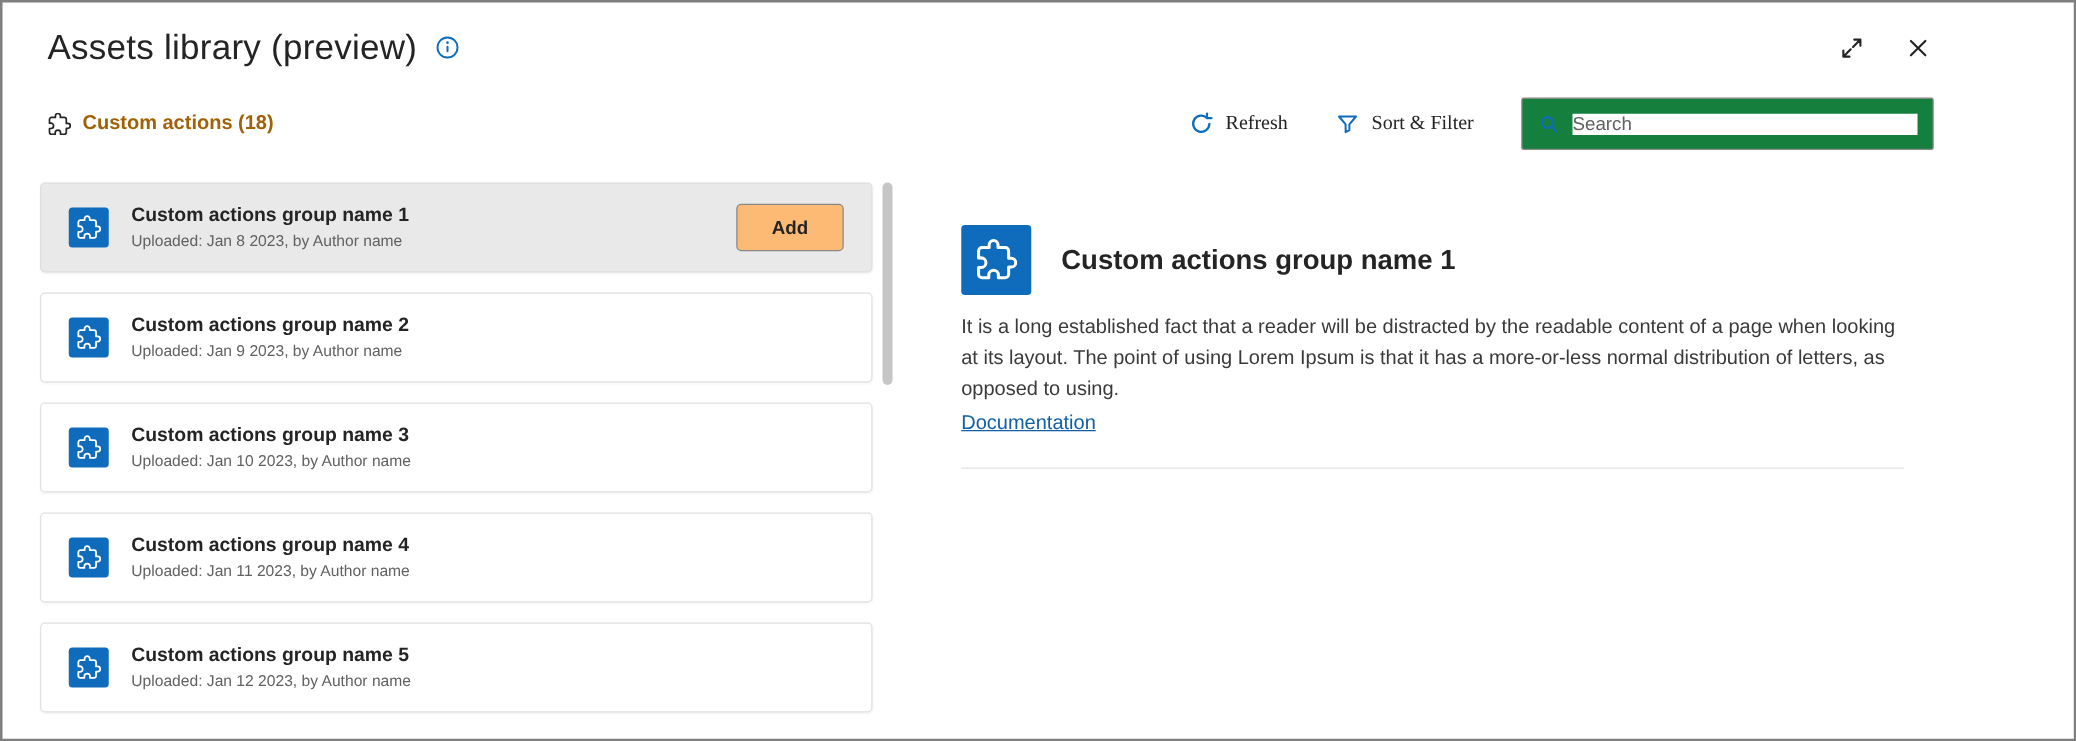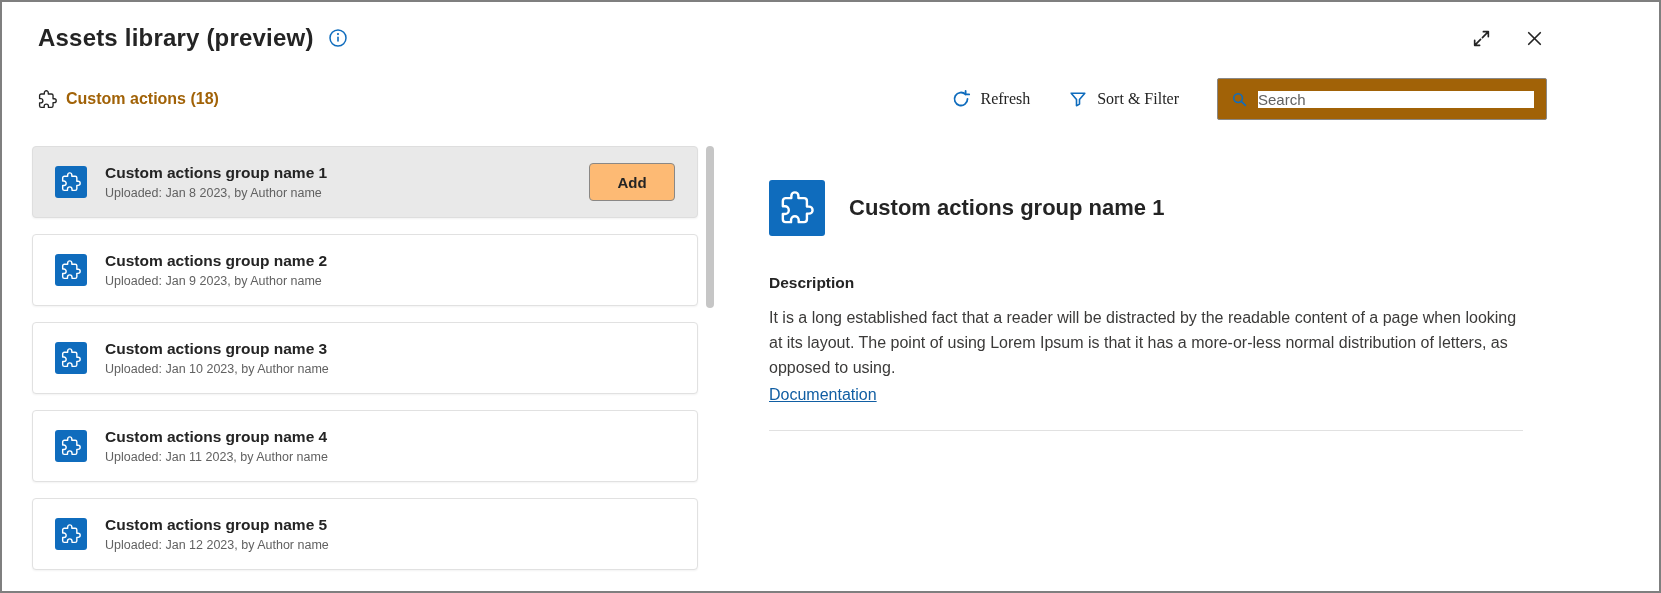--- a/index.html
+++ b/index.html
@@ -5,32 +5,32 @@
   * { margin:0; padding:0; box-sizing:border-box; }
   html,body { width:1661px; height:593px; }
   body { font-family:"Liberation Sans", sans-serif; background:#fff; color:#242424; overflow:hidden; }
 
   .window { width:1661px; height:593px; border:2px solid #7f7f7f; background:#fff;
             display:flex; flex-direction:column; overflow:hidden; }
 
   
   header { padding:20px 112px 0 36px; flex-shrink:0; }
   .title-row { display:flex; align-items:center; gap:12px; height:32px; }
-  .title-row h1 { font-size:24px; font-weight:700; color:#242424; letter-spacing:.2px; }
+  .title-row h1 { font-size:28px; font-weight:400; color:#242424; letter-spacing:.2px; }
   .icon-btn { background:none; border:none; cursor:pointer; display:flex; align-items:center;
               justify-content:center; padding:2px; }
   .window-controls { margin-left:auto; display:flex; align-items:center; gap:28px; }
 
   .toolbar { margin-top:24px; display:flex; align-items:center; }
   .section-label { display:flex; align-items:center; gap:9px; font-size:16px; font-weight:600; color:#a16207; }
   .toolbar-right { margin-left:auto; display:flex; align-items:center; gap:38px; }
   .tool-btn { display:flex; align-items:center; gap:9px; background:none; border:none;
               font-family:Liberation Serif, serif; font-size:16px; color:#242424; cursor:pointer; }
   .search-box { width:330px; height:42px; border:1px solid #8a8886; border-radius:2px;
-                display:flex; align-items:center; gap:9px; padding:0 12px; background:#a16207; }
+                display:flex; align-items:center; gap:9px; padding:0 12px; background:#15803d; }
   .search-box input { flex:1; border:none; outline:none; font-family:inherit; font-size:15px; color:#242424; }
   .search-box input::placeholder { color:#616161; }
 
   
   main { flex:1; display:flex; padding:26px 16px 0 30px; overflow:hidden; }
 
   .list-pane { width:692px; flex-shrink:0; position:relative; }
   .cards { width:666px; }
   .card { height:72px; display:flex; align-items:center; padding:0 22px; background:#fff;
           border:1px solid #e1e1e1; border-radius:4px; margin-bottom:16px; cursor:pointer;
@@ -216,21 +216,20 @@
     <section class="detail-pane">
       <div class="detail-header">
         <span class="tile lg">
           <svg width="34" height="34" viewBox="0 0 24 24">
               <use href="#puzzle"></use>
             </svg>
         </span>
         <h2 class="detail-title">Custom actions group name 1</h2>
       </div>
 
-      <div class="desc-label">Description</div>
       <p class="desc-text">It is a long established fact that a reader will be distracted by the readable content of a page when looking at its layout. The point of using Lorem Ipsum is that it has a more-or-less normal distribution of letters, as opposed to using.</p>
       <a class="doc-link">Documentation</a>
 
       <div class="divider"></div>
 
     </section>
 
   </main>
 </div>
 

